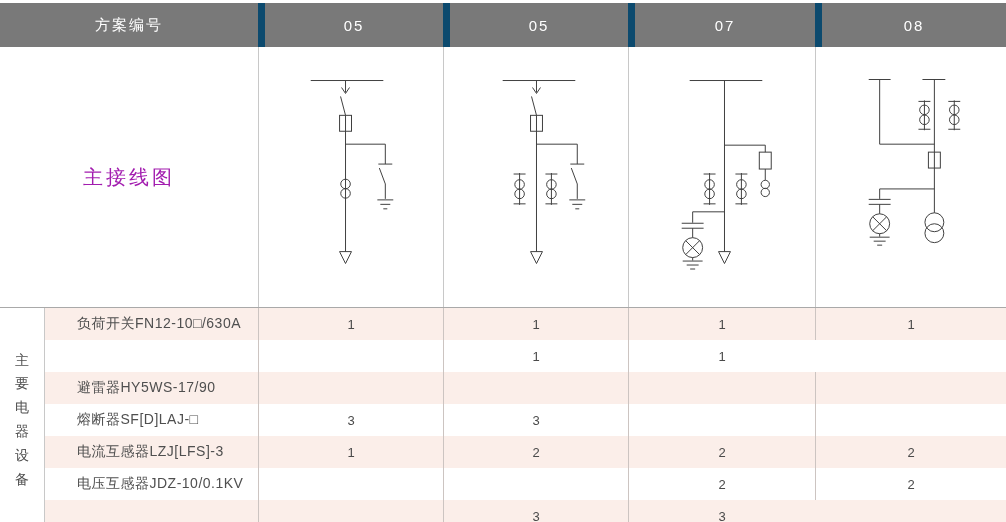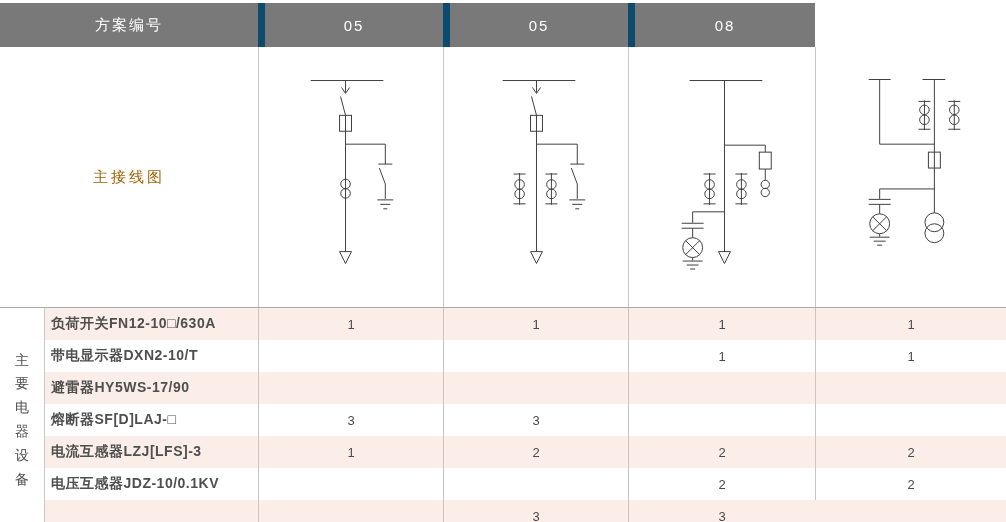--- a/index.html
+++ b/index.html
@@ -16,21 +16,21 @@
     justify-content:center; font-size:15px; letter-spacing:2px; box-sizing:border-box;
   }
   .header-row > .hcell + .hcell { border-left:7px solid #0c4a6e; }
   .diagram-row {
     display:grid; grid-template-columns:258px 185px 185px 187px 191px; height:260px;
   }
   .diagram-row > div { box-sizing:border-box; }
   .diagram-row > div + div { border-left:1px solid #c8c8c8; }
   .dlabel {
     display:flex; align-items:center; justify-content:center;
-    font-size:15px; color:#a16207; letter-spacing:3px;
+    font-size:20px; color:#a21caf; letter-spacing:3px;
   }
   .dcell { display:flex; align-items:center; justify-content:center; }
   .dcell svg { display:block; }
   .diag path, .diag rect, .diag circle {
     stroke:#3f3f3f; stroke-width:1; fill:none;
   }
   .equip-section {
     display:flex; height:224px;
     border-top:1px solid #a9a9a9; border-bottom:2px solid #a9a9a9;
   }
@@ -41,37 +41,38 @@
   .group-label {
     width:16px; font-size:14px; color:#4f4f4f; line-height:1.7;
     word-break:break-all; text-align:center;
   }
   .equip-rows { flex:1; display:flex; flex-direction:column; }
   .erow { display:grid; grid-template-columns:213px 185px 185px 187px 191px; height:32px; }
   .erow.pink { background:#fbeee9; }
   .erow > div { box-sizing:border-box; }
   .erow > div + div { border-left:1px solid #ccc4c1; }
   .ename {
-    display:flex; align-items:center; padding-left:6px;
-    font-size:14px; color:#4f4f4f; letter-spacing:0.5px;font-weight:bold;
+    display:flex; align-items:center; padding-left:32px;
+    font-size:14px; color:#4f4f4f; letter-spacing:0.5px;
   }
   .eqty {
     display:flex; align-items:center; justify-content:center;
     font-size:13px; color:#4a4a4a;
   }
 </style>
 </head>
 <body>
 
 <div class="page">
 
   <div class="header-row">
     <div class="hcell">方案编号</div>
     <div class="hcell">05</div>
     <div class="hcell">05</div>
+    <div class="hcell">07</div>
     <div class="hcell">08</div>
   </div>
 
   <div class="diagram-row">
     <div class="dlabel">主接线图</div>
 
     <div class="dcell">
       <svg class="diag" width="184" height="260" viewBox="0 0 185 260">
         <g>
             <path d="M52 33 H125"></path>
@@ -234,21 +235,20 @@
 
       <div class="erow pink">
         <div class="ename">负荷开关FN12-10□/630A</div>
         <div class="eqty">1</div>
         <div class="eqty">1</div>
         <div class="eqty">1</div>
         <div class="eqty">1</div>
       </div>
 
       <div class="erow">
-        <div class="ename">带电显示器DXN2-10/T</div>
         <div class="eqty"></div>
         <div class="eqty"></div>
         <div class="eqty">1</div>
         <div class="eqty">1</div>
       </div>
 
       <div class="erow pink">
         <div class="ename">避雷器HY5WS-17/90</div>
         <div class="eqty"></div>
         <div class="eqty"></div>

